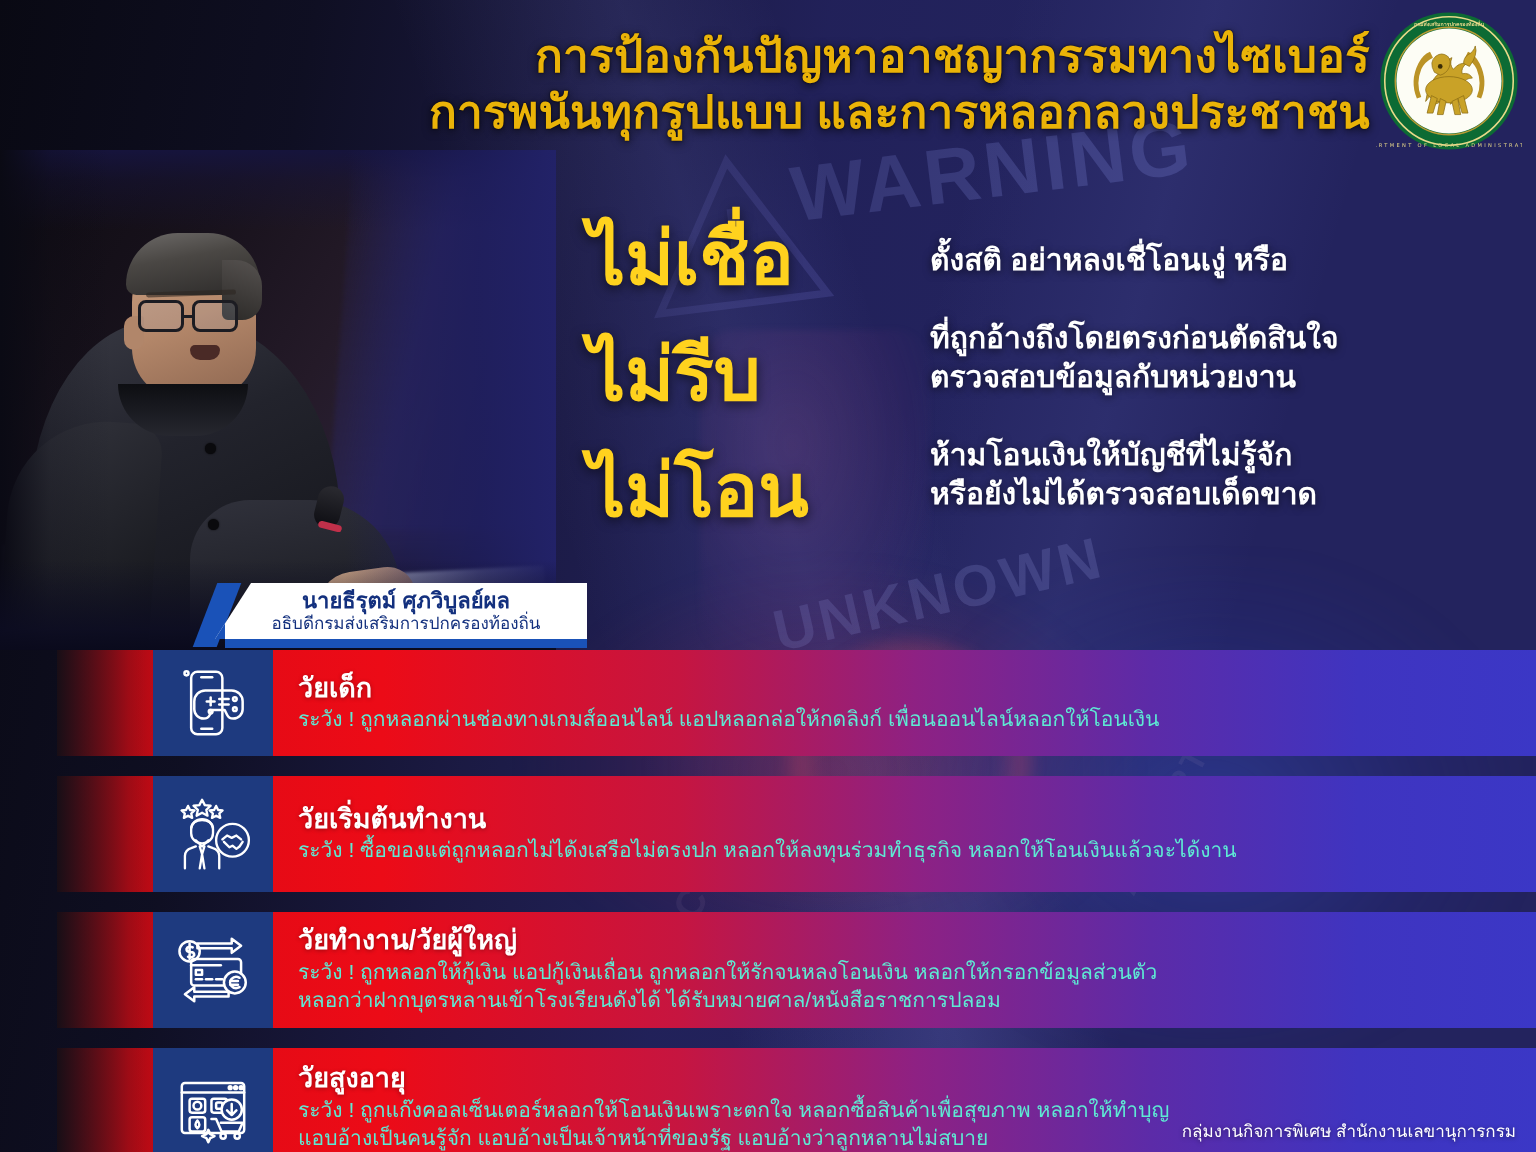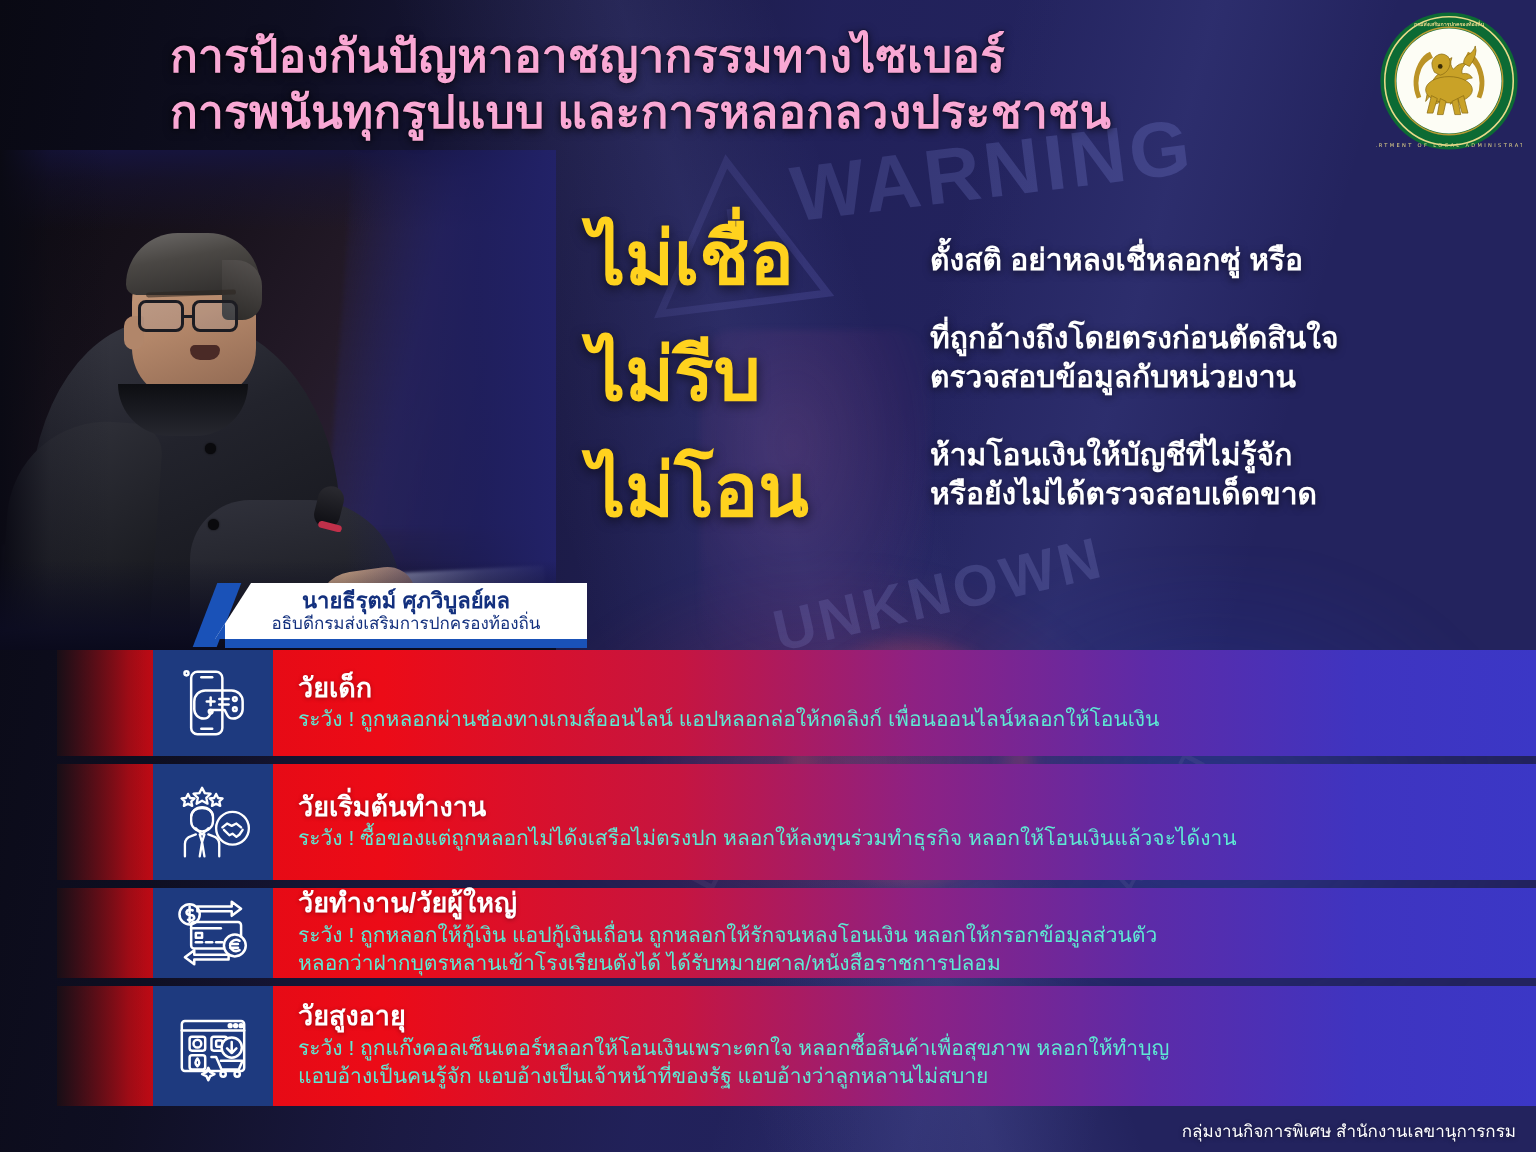--- a/index.html
+++ b/index.html
@@ -203,21 +203,21 @@
     background:linear-gradient(180deg, rgba(22,20,60,1) 0%, rgba(22,20,60,.45) 6%, rgba(22,20,60,0) 16%);
   }
   .photo-fade-b{
     position:absolute; inset:0;
     background:linear-gradient(180deg, rgba(14,14,40,0) 82%, rgba(12,12,34,.85) 96%, rgba(10,10,28,1) 100%);
   }
 
   
   .title{
     position:absolute; left:170px; top:28px; width:1200px;
-    text-align:left; color:#f9a8d4;
+    text-align:right; color:#eab308;
     font-size:46px; font-weight:700; line-height:1.22;
     text-shadow:0 2px 10px rgba(0,0,0,.75), 0 0 2px rgba(0,0,0,.9);
     letter-spacing:.2px;
   }
   .title .l2{ display:block; }
 
   .logo{
     position:absolute; right:14px; top:8px; width:146px; height:146px;
   }
   .logo svg{ width:100%; height:100%; display:block; }
@@ -259,21 +259,21 @@
     position:absolute; left:205px; top:583px; width:24px; height:64px;
     background:#1a52b8; transform:skewX(-21deg);
   }
   .np-accent2{
     position:absolute; left:225px; top:639px; width:362px; height:9px; background:#1a52b8;
   }
 
   
   .rows{ position:absolute; left:0; top:650px; width:1536px; }
   .row{
-    position:relative; height:106px; margin-bottom:8px;
+    position:relative; height:106px; margin-bottom:20px;
   }
   .row-bg{
     position:absolute; left:57px; top:0; right:0; height:100%;
     background:linear-gradient(90deg,
       #a8121d 0%, #e00a14 6%, #ec0b17 22%, #c61540 42%,
       #8e2183 58%, #5c2ba8 74%, #3f34c0 88%, #3b37c6 100%);
   }
   .row-bg-fadeL{
     position:absolute; left:57px; top:0; width:130px; height:100%;
     background:linear-gradient(90deg, rgba(16,14,22,.95) 0%, rgba(90,12,22,.45) 55%, rgba(200,10,22,0) 100%);
@@ -291,21 +291,21 @@
   .row-title{
     color:#ffffff; font-size:27px; font-weight:700; line-height:1.12;
     text-shadow:0 1px 4px rgba(0,0,0,.35); margin-bottom:2px;
   }
   .row-desc{
     color:#5eead4; font-size:21px; font-weight:400; line-height:1.36;
   }
   .row-desc .dline{ display:block; white-space:nowrap; }
 
   .row.r2{ height:116px; }
-  .row.r3{ height:90px; }
+  .row.r3{ height:116px; }
   .row.r4{ height:120px; }
 
   
   .footer{
     position:absolute; right:20px; bottom:8px;
     color:#ffffff; font-size:17px; font-weight:400;
     text-shadow:0 1px 4px rgba(0,0,0,.5);
   }
 </style>
 </head>
@@ -404,21 +404,21 @@
   </div>
 
   <div class="slogan">
     <div class="slogan-item">ไม่เชื่อ</div>
     <div class="slogan-item">ไม่รีบ</div>
     <div class="slogan-item">ไม่โอน</div>
   </div>
 
   <div class="details">
     <div class="detail-item">
-      <span class="dl">ตั้งสติ อย่าหลงเชื่หลอกซู่ หรือ</span>
+      <span class="dl">ตั้งสติ อย่าหลงเชื่โอนเงู่ หรือ</span>
     </div>
     <div class="detail-item">
       <span class="dl">ที่ถูกอ้างถึงโดยตรงก่อนตัดสินใจ</span>
       <span class="dl">ตรวจสอบข้อมูลกับหน่วยงาน</span>
     </div>
     <div class="detail-item">
       <span class="dl">ห้ามโอนเงินให้บัญชีที่ไม่รู้จัก</span>
       <span class="dl">หรือยังไม่ได้ตรวจสอบเด็ดขาด</span>
     </div>
   </div>

